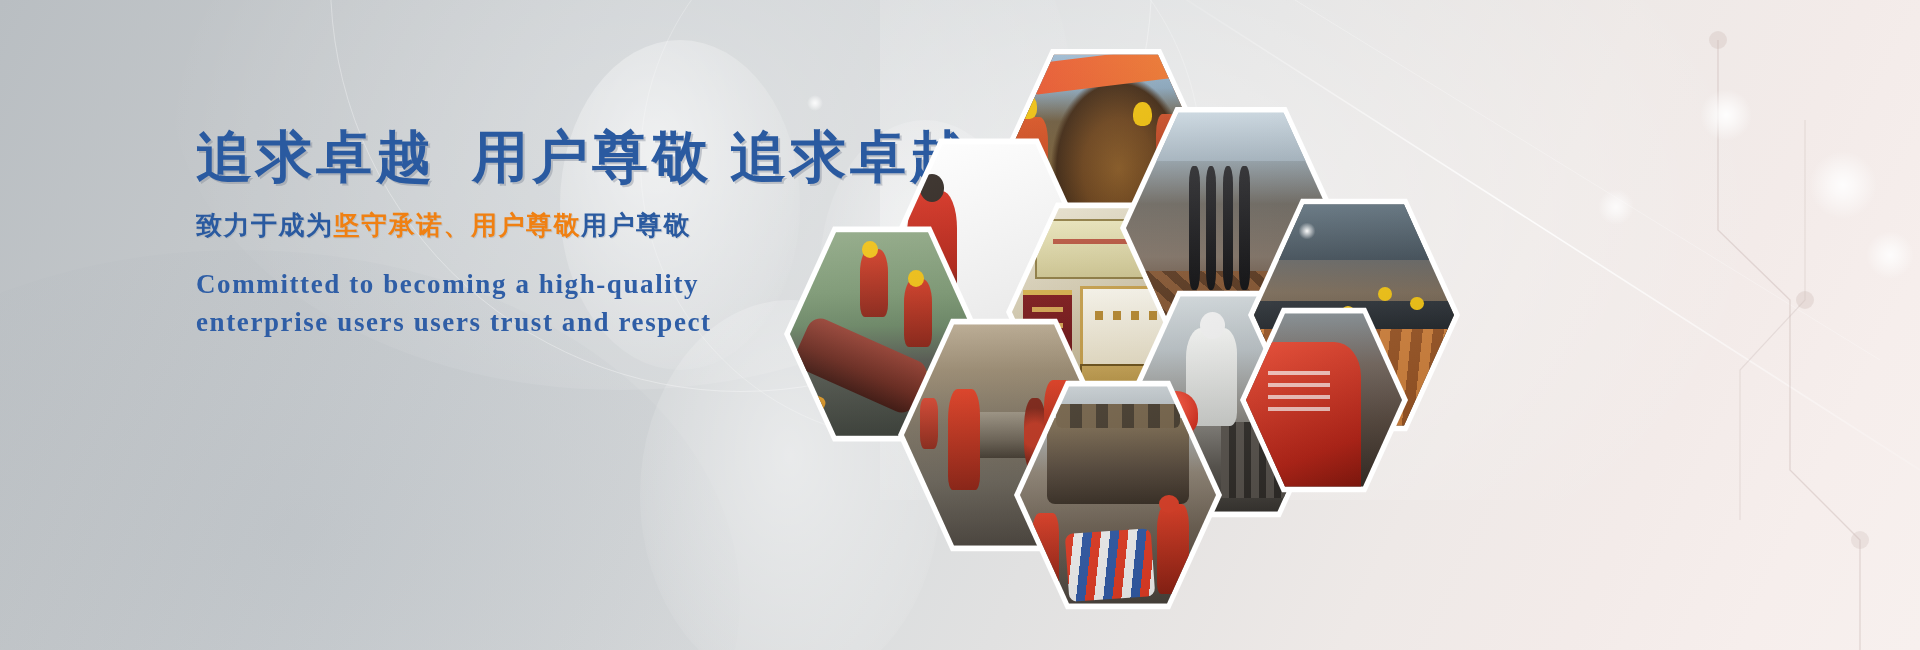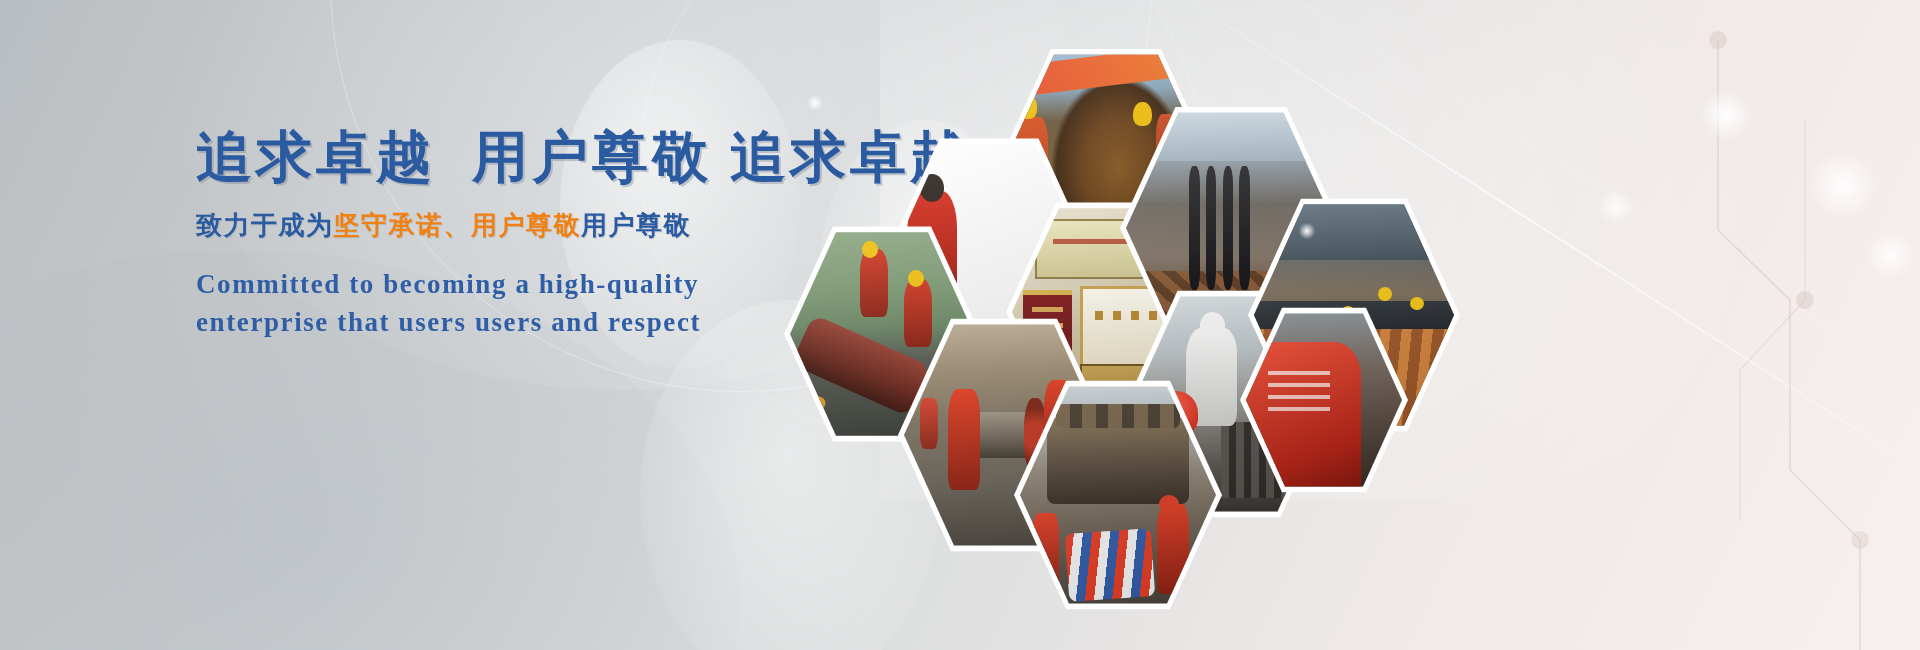--- a/index.html
+++ b/index.html
@@ -258,21 +258,21 @@
     <div id="headline">
       <span>追求卓越</span><span class="sp"></span><span class="sp"></span><span>用户尊敬</span><span class="sp"></span><span>追求卓越</span>
     </div>
 
     <div id="subline">
       <span>致力于成为</span><span class="hl">坚守承诺</span><span class="hl">、</span><span class="hl">用户尊敬</span><span>用户尊敬</span>
     </div>
 
     <div id="english">
       <div>Committed to becoming a high-quality</div>
-      <div>enterprise that users users and respect</div>
+      <div>enterprise users users trust and respect</div>
     </div>
 
   </div>
 
   <div id="collage">
 
     <div class="hex" style="left:226px;top:-2px;width:220px;height:250px;">
       <div class="inner">
           <div class="ph ph-turbine">
         <div class="acc5"></div>

